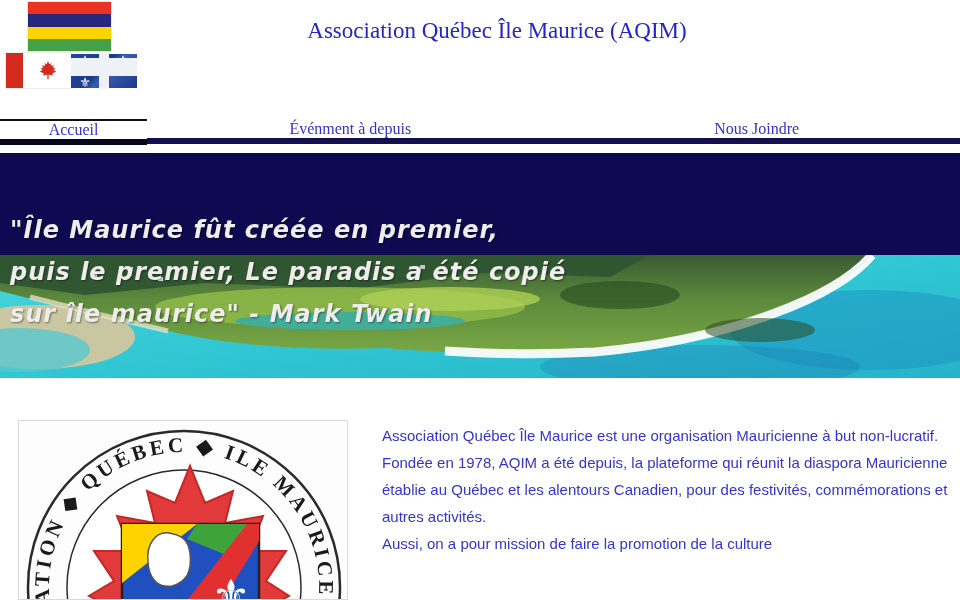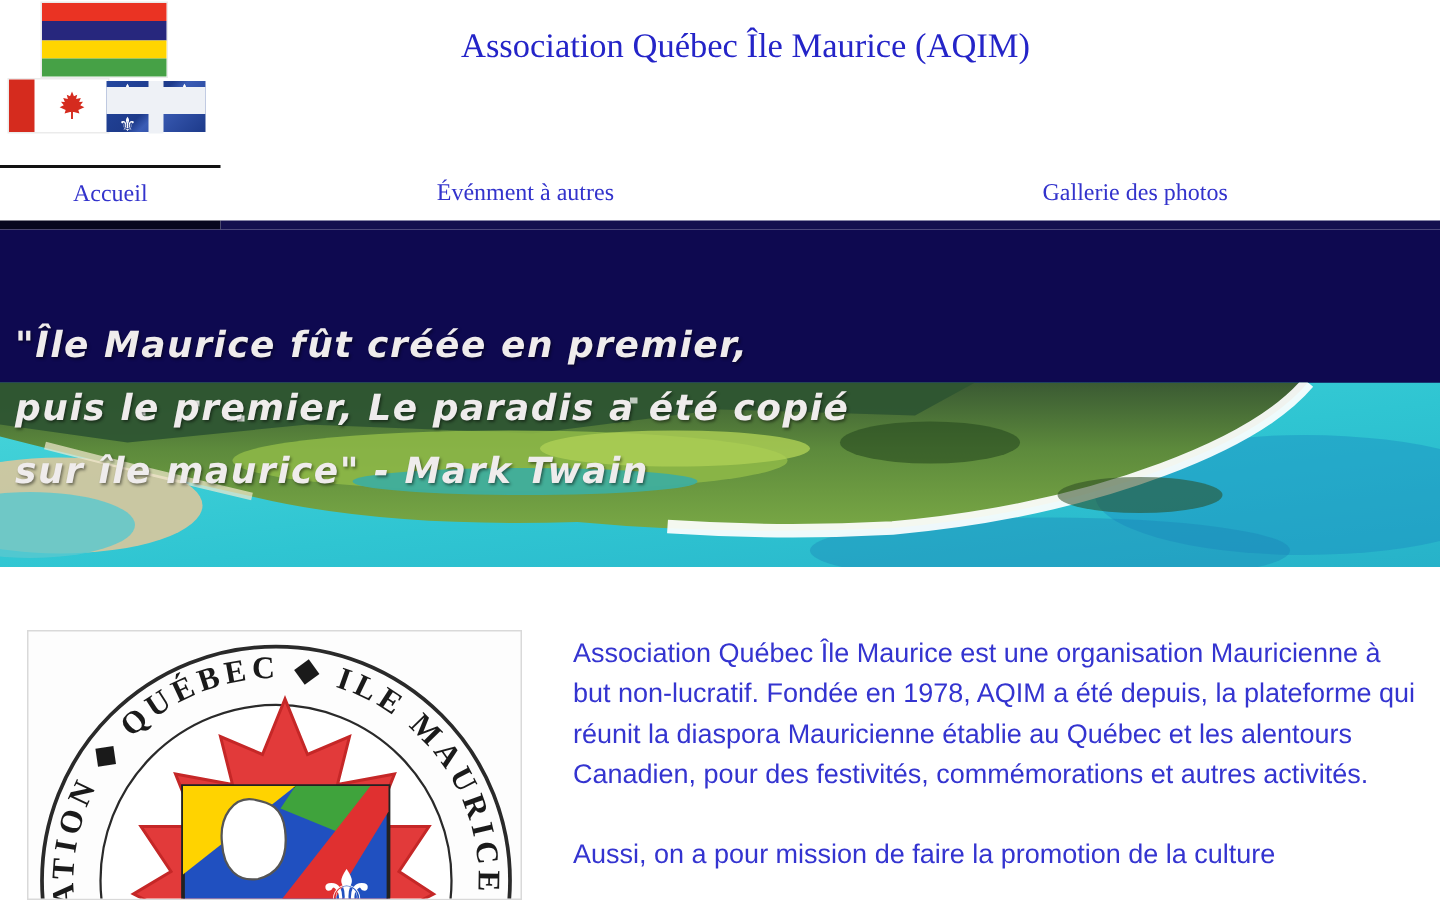--- a/index.html
+++ b/index.html
@@ -25,42 +25,42 @@
              display:grid; grid-template-columns:1fr 10px 1fr; grid-template-rows:1fr 9px 1fr; }
   .qc-cross-v { grid-column:2; grid-row:1 / span 3; background:#eef1f6; }
   .qc-cross-h { grid-row:2; grid-column:1 / span 3; background:#eef1f6; margin-top:-9px; }
   .qc-cell { display:flex; align-items:center; justify-content:center;
              color:#fff; font-size:13px; line-height:1; }
   .site-title { position:absolute; top:18px; left:0; width:960px; text-align:center;
                 transform:translateX(17px);
                 font-family:"Liberation Serif", serif; font-size:23px; color:#2424c8; }
 
   
-  .nav { position:absolute; top:110px; left:0; width:960px; height:43px; display:flex; }
+  .nav { position:absolute; top:110px; left:0; width:960px; height:43px; display:flex;align-items:center; }
   .nav-item { flex:1; display:flex; align-items:center; justify-content:center;
               font-family:"Liberation Serif", serif; font-size:16px; color:#3333cc;
               border-bottom:6px solid #14104e; cursor:pointer; }
   .nav-item.active { flex:0 0 147px; border-top:2px solid #111;
                      border-bottom:6px solid #07071e; }
 
   
   .hero { position:absolute; top:153px; left:0; width:960px; height:225px; background:#0e0950; }
   .hero-photo { position:absolute; left:0; bottom:0; width:960px; height:123px; }
   .hero-quote { position:absolute; left:10px; top:56px; color:#efecec;
                 font-family:"DejaVu Sans", sans-serif; font-style:italic; font-weight:bold;
                 font-size:24px; line-height:42px; letter-spacing:1px;
                 text-shadow:1px 1px 2px rgba(0,0,0,.45); }
 
   
   .main { position:absolute; top:378px; left:0; width:960px; height:222px; background:#fff; }
   .logo-box { position:absolute; left:18px; top:42px; width:330px; height:180px;
               border:1px solid #d9d9d9; background:#fdfdfd; overflow:hidden; }
   .about { position:absolute; left:382px; top:44px; width:566px;
-           font-size:18px; line-height:27px; color:#3434d0; }
-  .about p + p { margin-top:26px; }
+           font-size:15px; line-height:27px; color:#3434d0; }
+  .about p + p { }
 </style>
 </head>
 <body>
 
 <div class="page">
 
   <div class="header">
     <div class="flags">
       <div class="flag-mu">
         <div class="mu-red"></div>
@@ -84,22 +84,22 @@
         <div class="qc-cell">⚜</div>
         <div></div>
         <div class="qc-cell">⚜</div>
       </div>
     </div>
     <div class="site-title">Association Québec Île Maurice (AQIM)</div>
   </div>
 
   <div class="nav">
     <div class="nav-item active">Accueil</div>
-    <div class="nav-item">Événment à autres</div>
-    <div class="nav-item">Gallerie des photos</div>
+    <div class="nav-item">Événment à depuis</div>
+    <div class="nav-item">Nous Joindre</div>
   </div>
 
   <div class="hero">
     <div class="hero-photo">
       <svg width="960" height="123" viewBox="0 0 960 123" preserveAspectRatio="none">
         <defs>
           <linearGradient id="sea" x1="0" y1="0" x2="1" y2="1">
             <stop offset="0" stop-color="#49d6da"></stop>
             <stop offset="0.55" stop-color="#2fc5d2"></stop>
             <stop offset="1" stop-color="#27b2c9"></stop>

